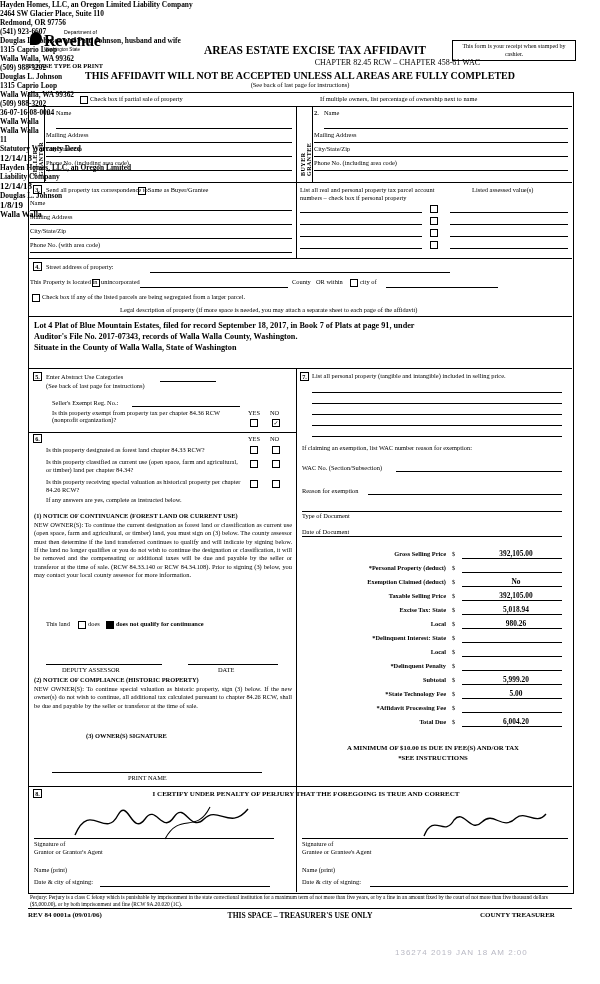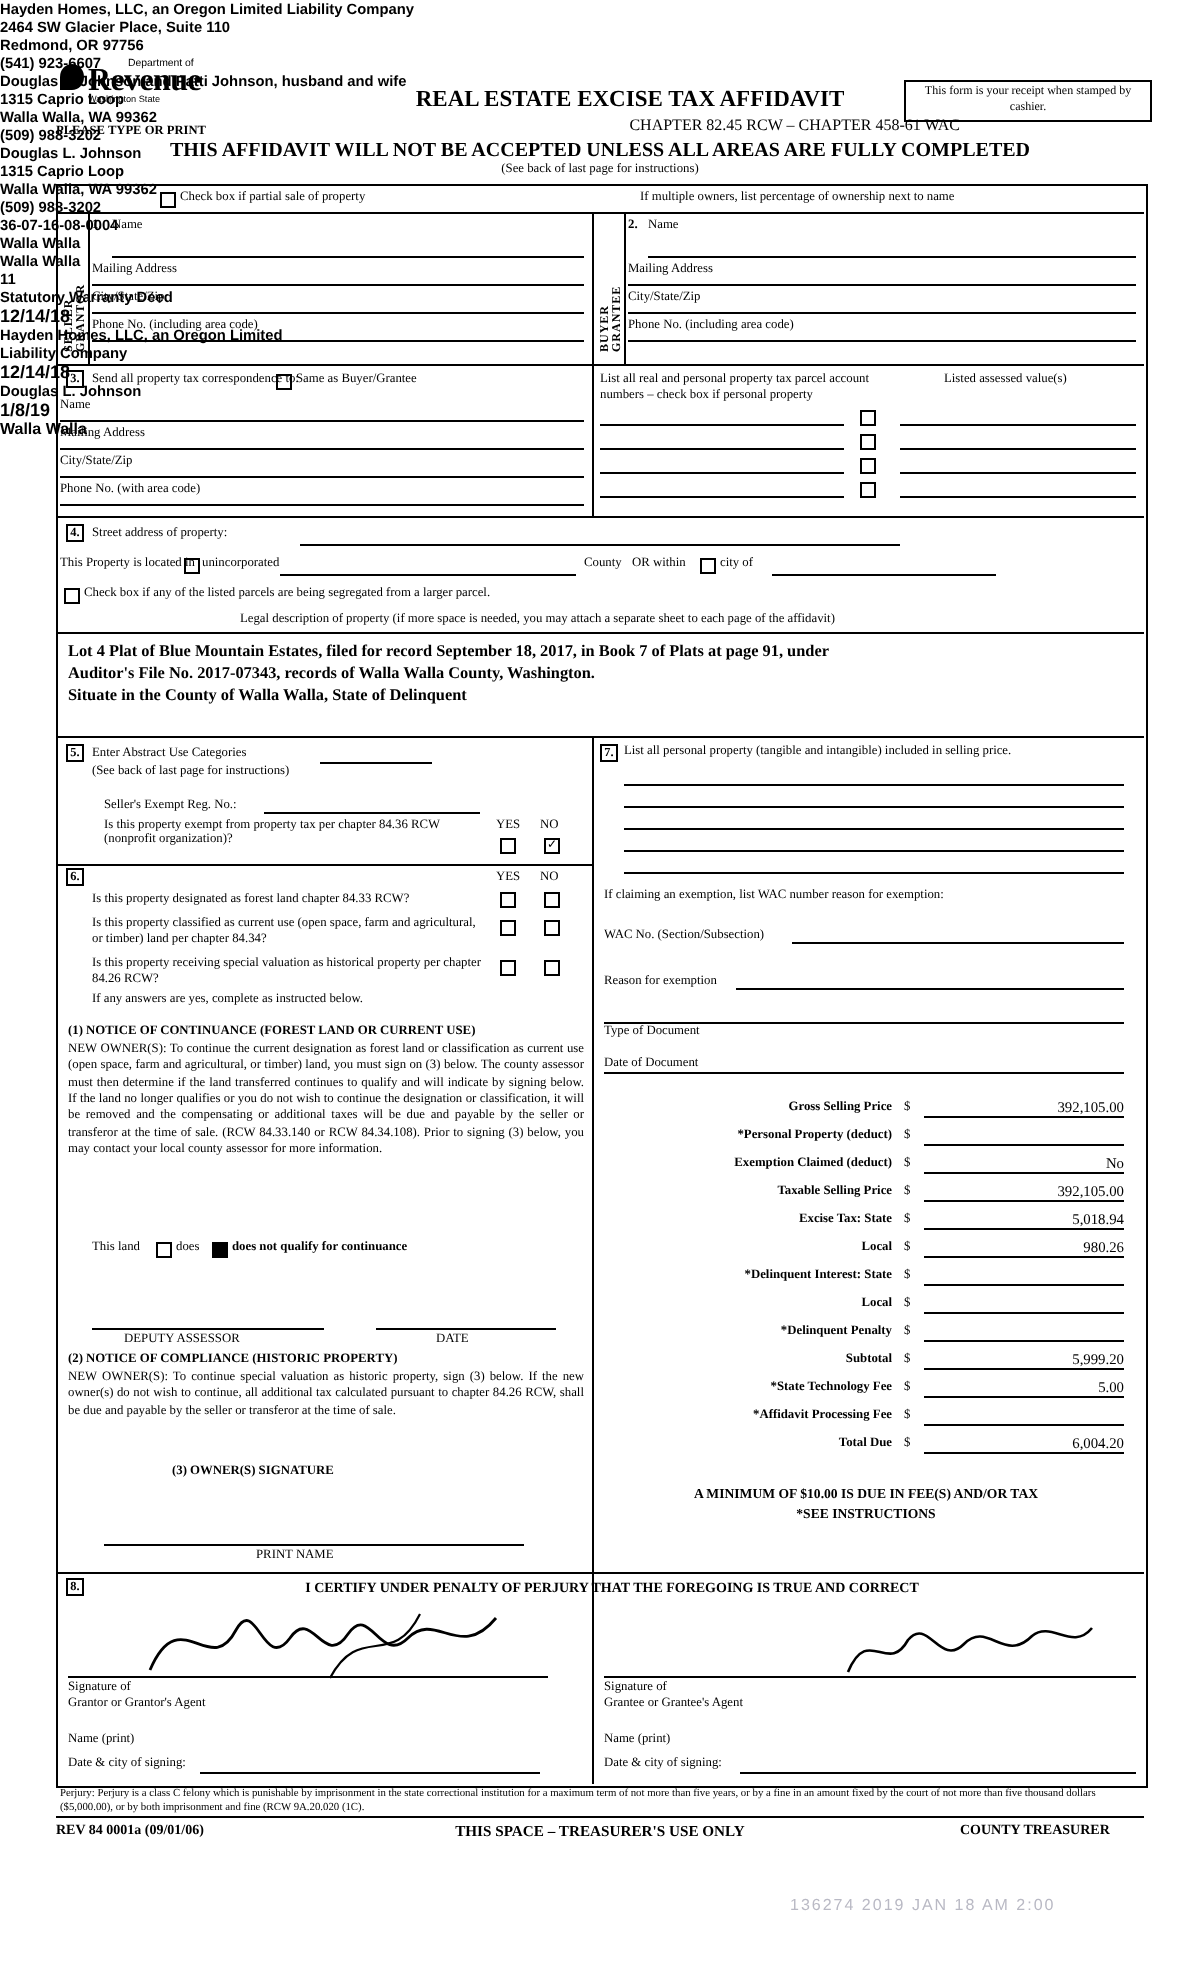--- a/index.html
+++ b/index.html
@@ -11,46 +11,46 @@
   .logo .wash{font-size:4.6px;font-family:"Liberation Sans",sans-serif;}
   .title-main{position:absolute;left:150px;top:44px;width:330px;text-align:center;font-size:11.5px;font-weight:bold;font-family:"Liberation Serif",serif;}
   .title-sub{position:absolute;left:150px;top:58px;width:330px;text-align:right;font-size:8px;}
   .title-sub2{position:absolute;left:60px;top:70px;width:480px;text-align:center;font-size:10px;font-weight:bold;}
   .title-sub3{position:absolute;left:60px;top:81px;width:480px;text-align:center;font-size:6.4px;}
   .receipt{position:absolute;left:452px;top:40px;width:120px;font-size:6px;text-align:center;line-height:1.25;border:0;}
   .typeprint{position:absolute;left:28px;top:62px;font-size:6.3px;font-weight:bold;}
   .frame{position:absolute;left:28px;top:92px;width:544px;height:800px;border:1px solid #000;}
   .t{position:absolute;font-size:6.4px;font-family:"Liberation Serif",serif;}
   .tb{font-weight:bold;}
-  .hand{font-family:Liberation Sans, sans-serif;font-weight:bold;font-size:7.4px;}
+  .hand{font-family:Liberation Serif, serif;font-weight:bold;font-size:7.4px;}
   .line{position:absolute;border-bottom:1px solid #000;}
   .vline{position:absolute;border-left:1px solid #000;}
   .box{position:absolute;border:1px solid #000;width:6px;height:6px;}
   .boxck{position:absolute;border:1px solid #000;width:6px;height:6px;font-size:6px;line-height:6px;text-align:center;}
   .sidelab{position:absolute;font-size:6px;font-weight:bold;writing-mode:vertical-rl;text-orientation:mixed;transform:rotate(180deg);letter-spacing:0.5px;}
   .num{position:absolute;font-size:6.2px;font-weight:bold;border:1px solid #000;width:7px;height:7px;text-align:center;line-height:7px;}
   .legal{position:absolute;font-size:8.2px;font-weight:bold;line-height:1.35;}
   .stamp{position:absolute;left:395px;top:948px;font-size:8px;color:#b9b9c4;letter-spacing:1px;font-family:"Liberation Sans",sans-serif;}
-  .amt{position:absolute;font-size:7.4px;font-weight:normal;text-align:right;}
+  .amt{position:absolute;font-size:7.4px;font-weight:bold;text-align:center;}
   .sigcurve{position:absolute;}
 </style>
 </head>
 <body>
 
 <div class="page">
 
   <div class="logo">
     <div style="position:absolute;left:0;top:2px;width:12px;height:13px;border-radius:50% 50% 50% 0;background:#000;"></div>
     <div class="rev" style="position:absolute;left:14px;top:2px;">Revenue</div>
     <div class="dept" style="position:absolute;left:34px;top:0px;">Department of</div>
     <div class="wash" style="position:absolute;left:14px;top:17px;">Washington State</div>
   </div>
 
   <div class="typeprint">PLEASE TYPE OR PRINT</div>
-  <div class="title-main">REAL ESTATE EXCISE TAX AFFIDAVIT</div>
+  <div class="title-main">AREAS ESTATE EXCISE TAX AFFIDAVIT</div>
   <div class="title-sub">CHAPTER 82.45 RCW – CHAPTER 458-61 WAC</div>
   <div class="title-sub2">THIS AFFIDAVIT WILL NOT BE ACCEPTED UNLESS ALL AREAS ARE FULLY COMPLETED</div>
   <div class="title-sub3">(See back of last page for instructions)</div>
   <div class="receipt" style="border:1px solid #000;padding:2px 1px;">This form is your receipt when stamped by cashier.</div>
 
   <div class="frame"></div>
 
   <div class="box" style="left:80px;top:96px;"></div>
   <div class="t" style="left:90px;top:95px;">Check box if partial sale of property</div>
   <div class="t" style="left:320px;top:95px;">If multiple owners, list percentage of ownership next to name</div>
@@ -146,21 +146,21 @@
 
   <div class="box" style="left:32px;top:294px;"></div>
   <div class="t" style="left:42px;top:293px;">Check box if any of the listed parcels are being segregated from a larger parcel.</div>
 
   <div class="t" style="left:120px;top:306px;">Legal description of property (if more space is needed, you may attach a separate sheet to each page of the affidavit)</div>
   <div class="line" style="left:28px;top:316px;width:544px;"></div>
 
   <div class="legal" style="left:34px;top:320px;width:520px;">
     <div>Lot 4 Plat of Blue Mountain Estates, filed for record September 18, 2017, in Book 7 of Plats at page 91, under</div>
     <div>Auditor's File No. 2017-07343, records of Walla Walla County, Washington.</div>
-    <div>Situate in the County of Walla Walla, State of Delinquent</div>
+    <div>Situate in the County of Walla Walla, State of Washington</div>
   </div>
   <div class="line" style="left:28px;top:368px;width:544px;"></div>
 
   <div class="vline" style="left:296px;top:368px;height:418px;"></div>
   <div class="num" style="left:33px;top:372px;">5.</div>
   <div class="t" style="left:46px;top:373px;">Enter Abstract Use Categories</div>
   <div class="hand" style="left:166px;top:372px;">11</div>
   <div class="line" style="left:160px;top:381px;width:56px;"></div>
   <div class="t" style="left:46px;top:382px;">(See back of last page for instructions)</div>
 

